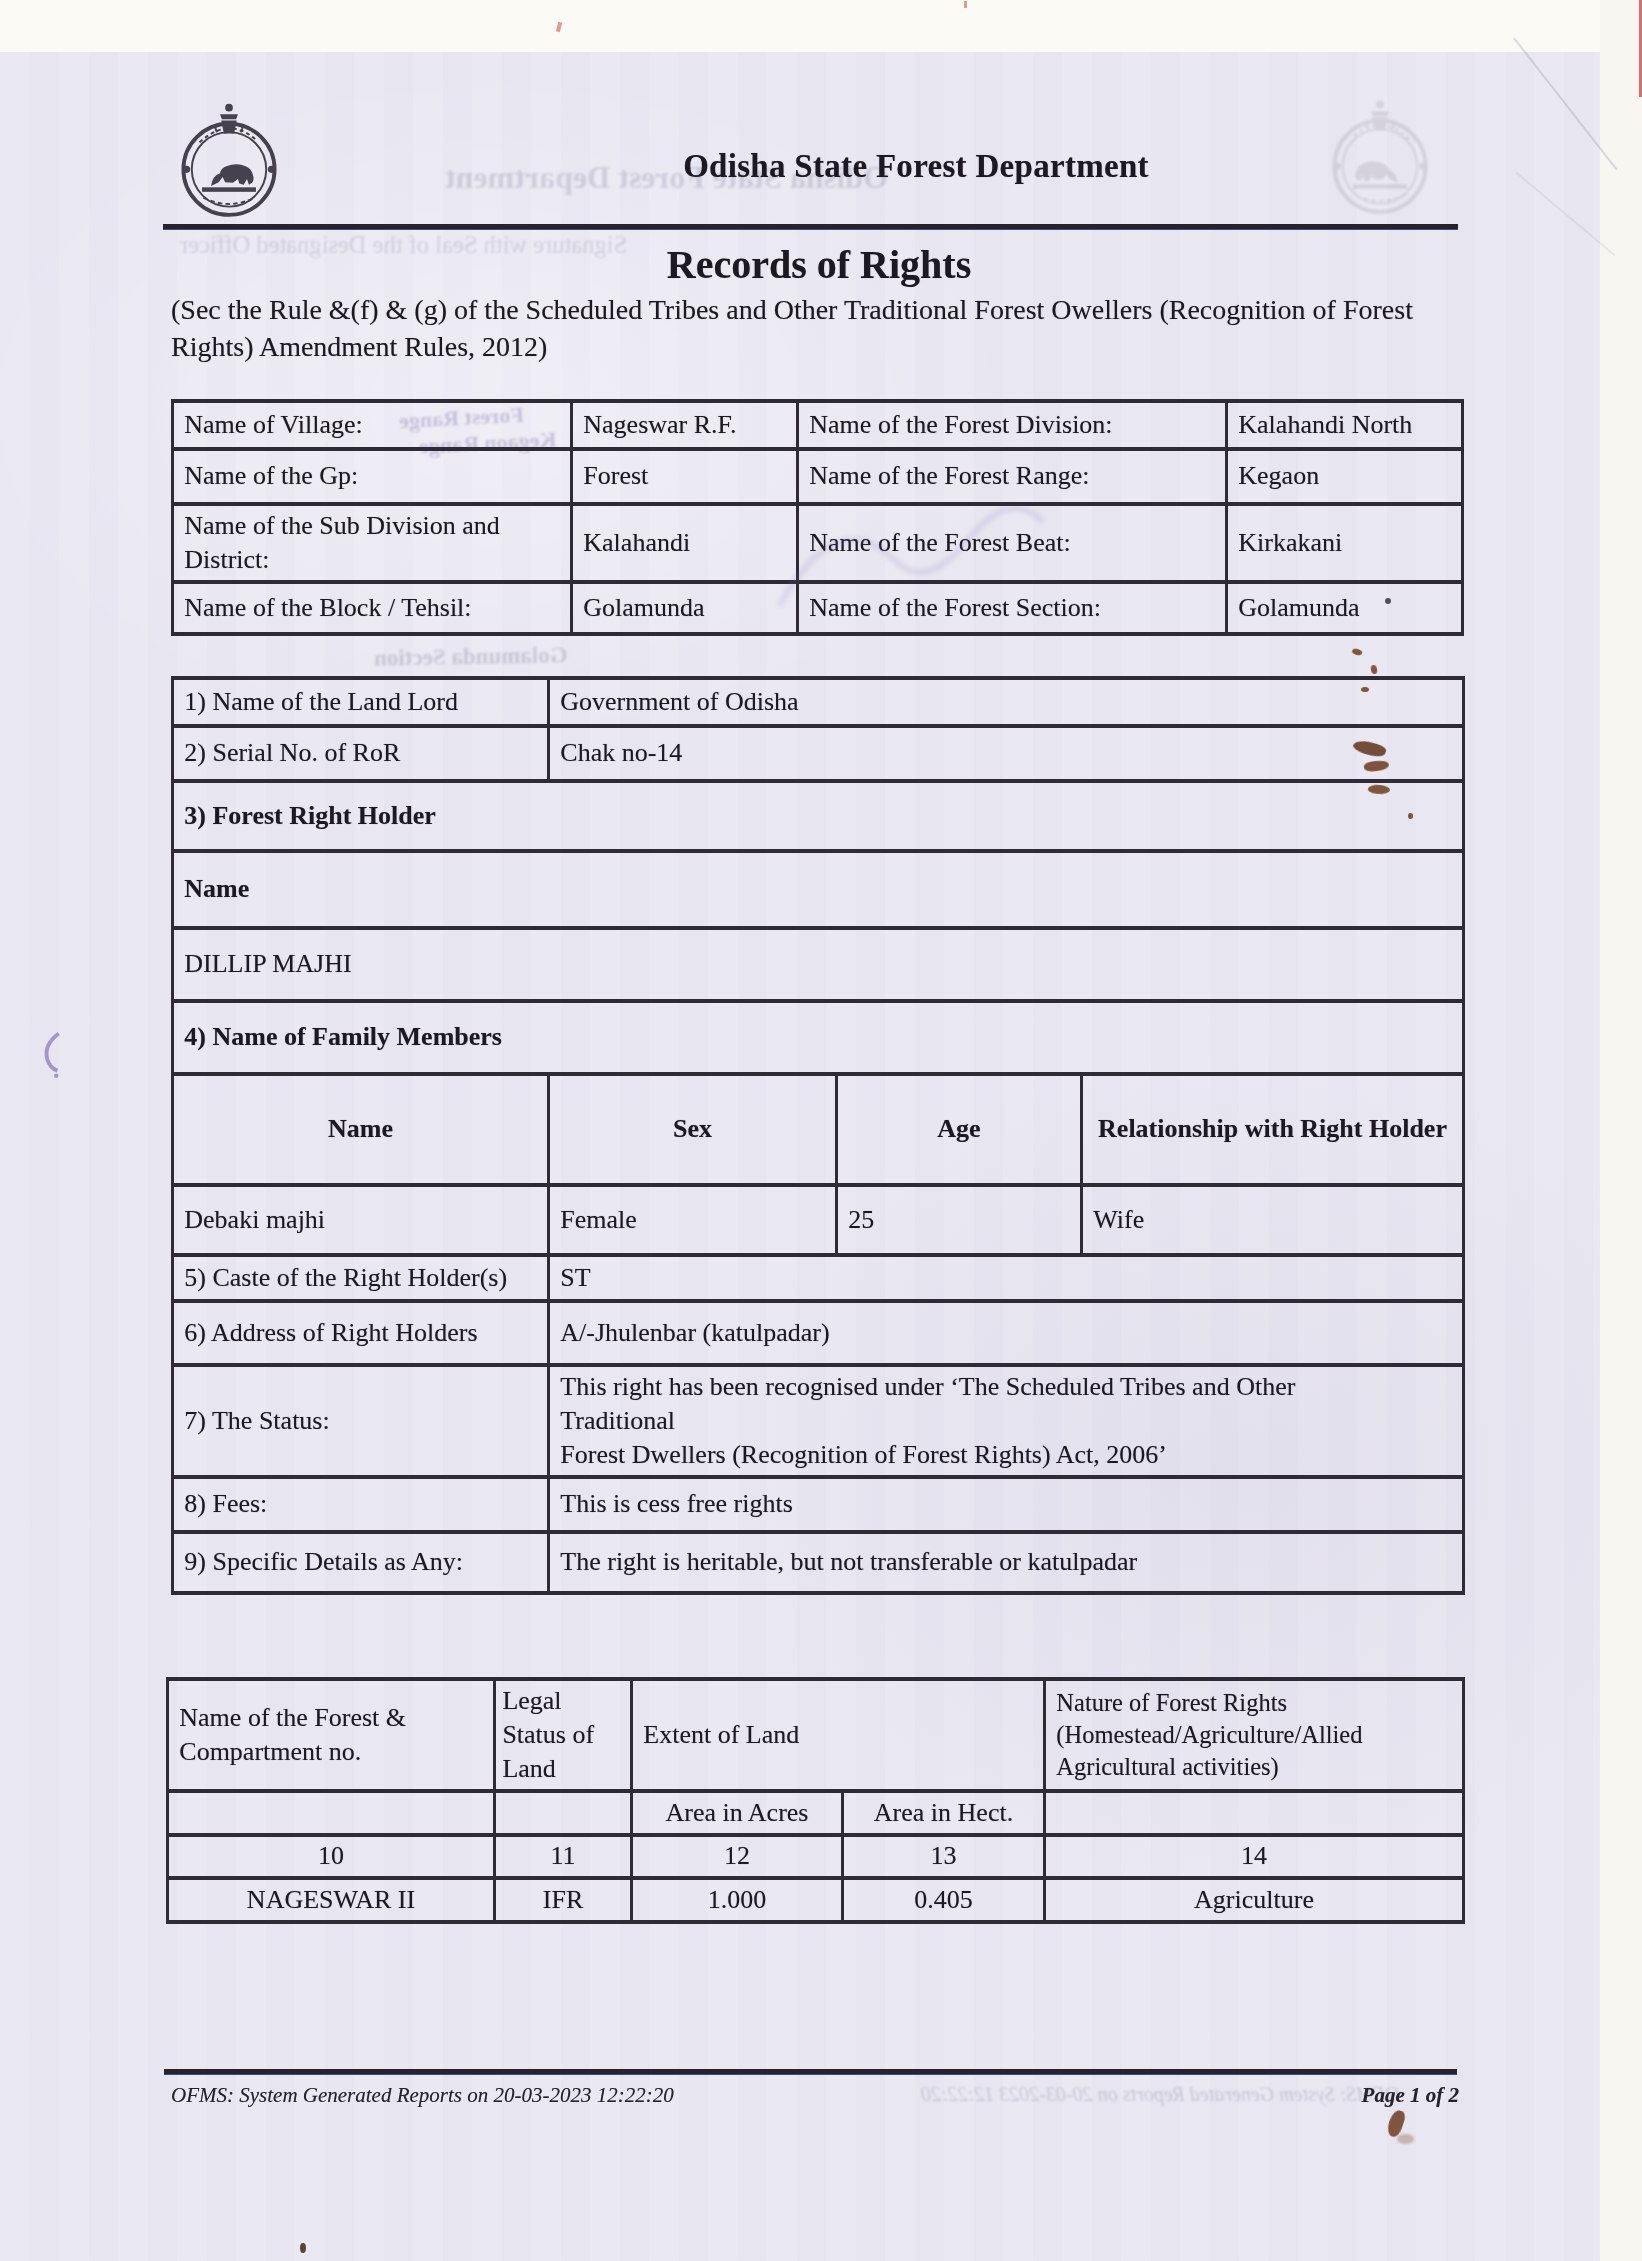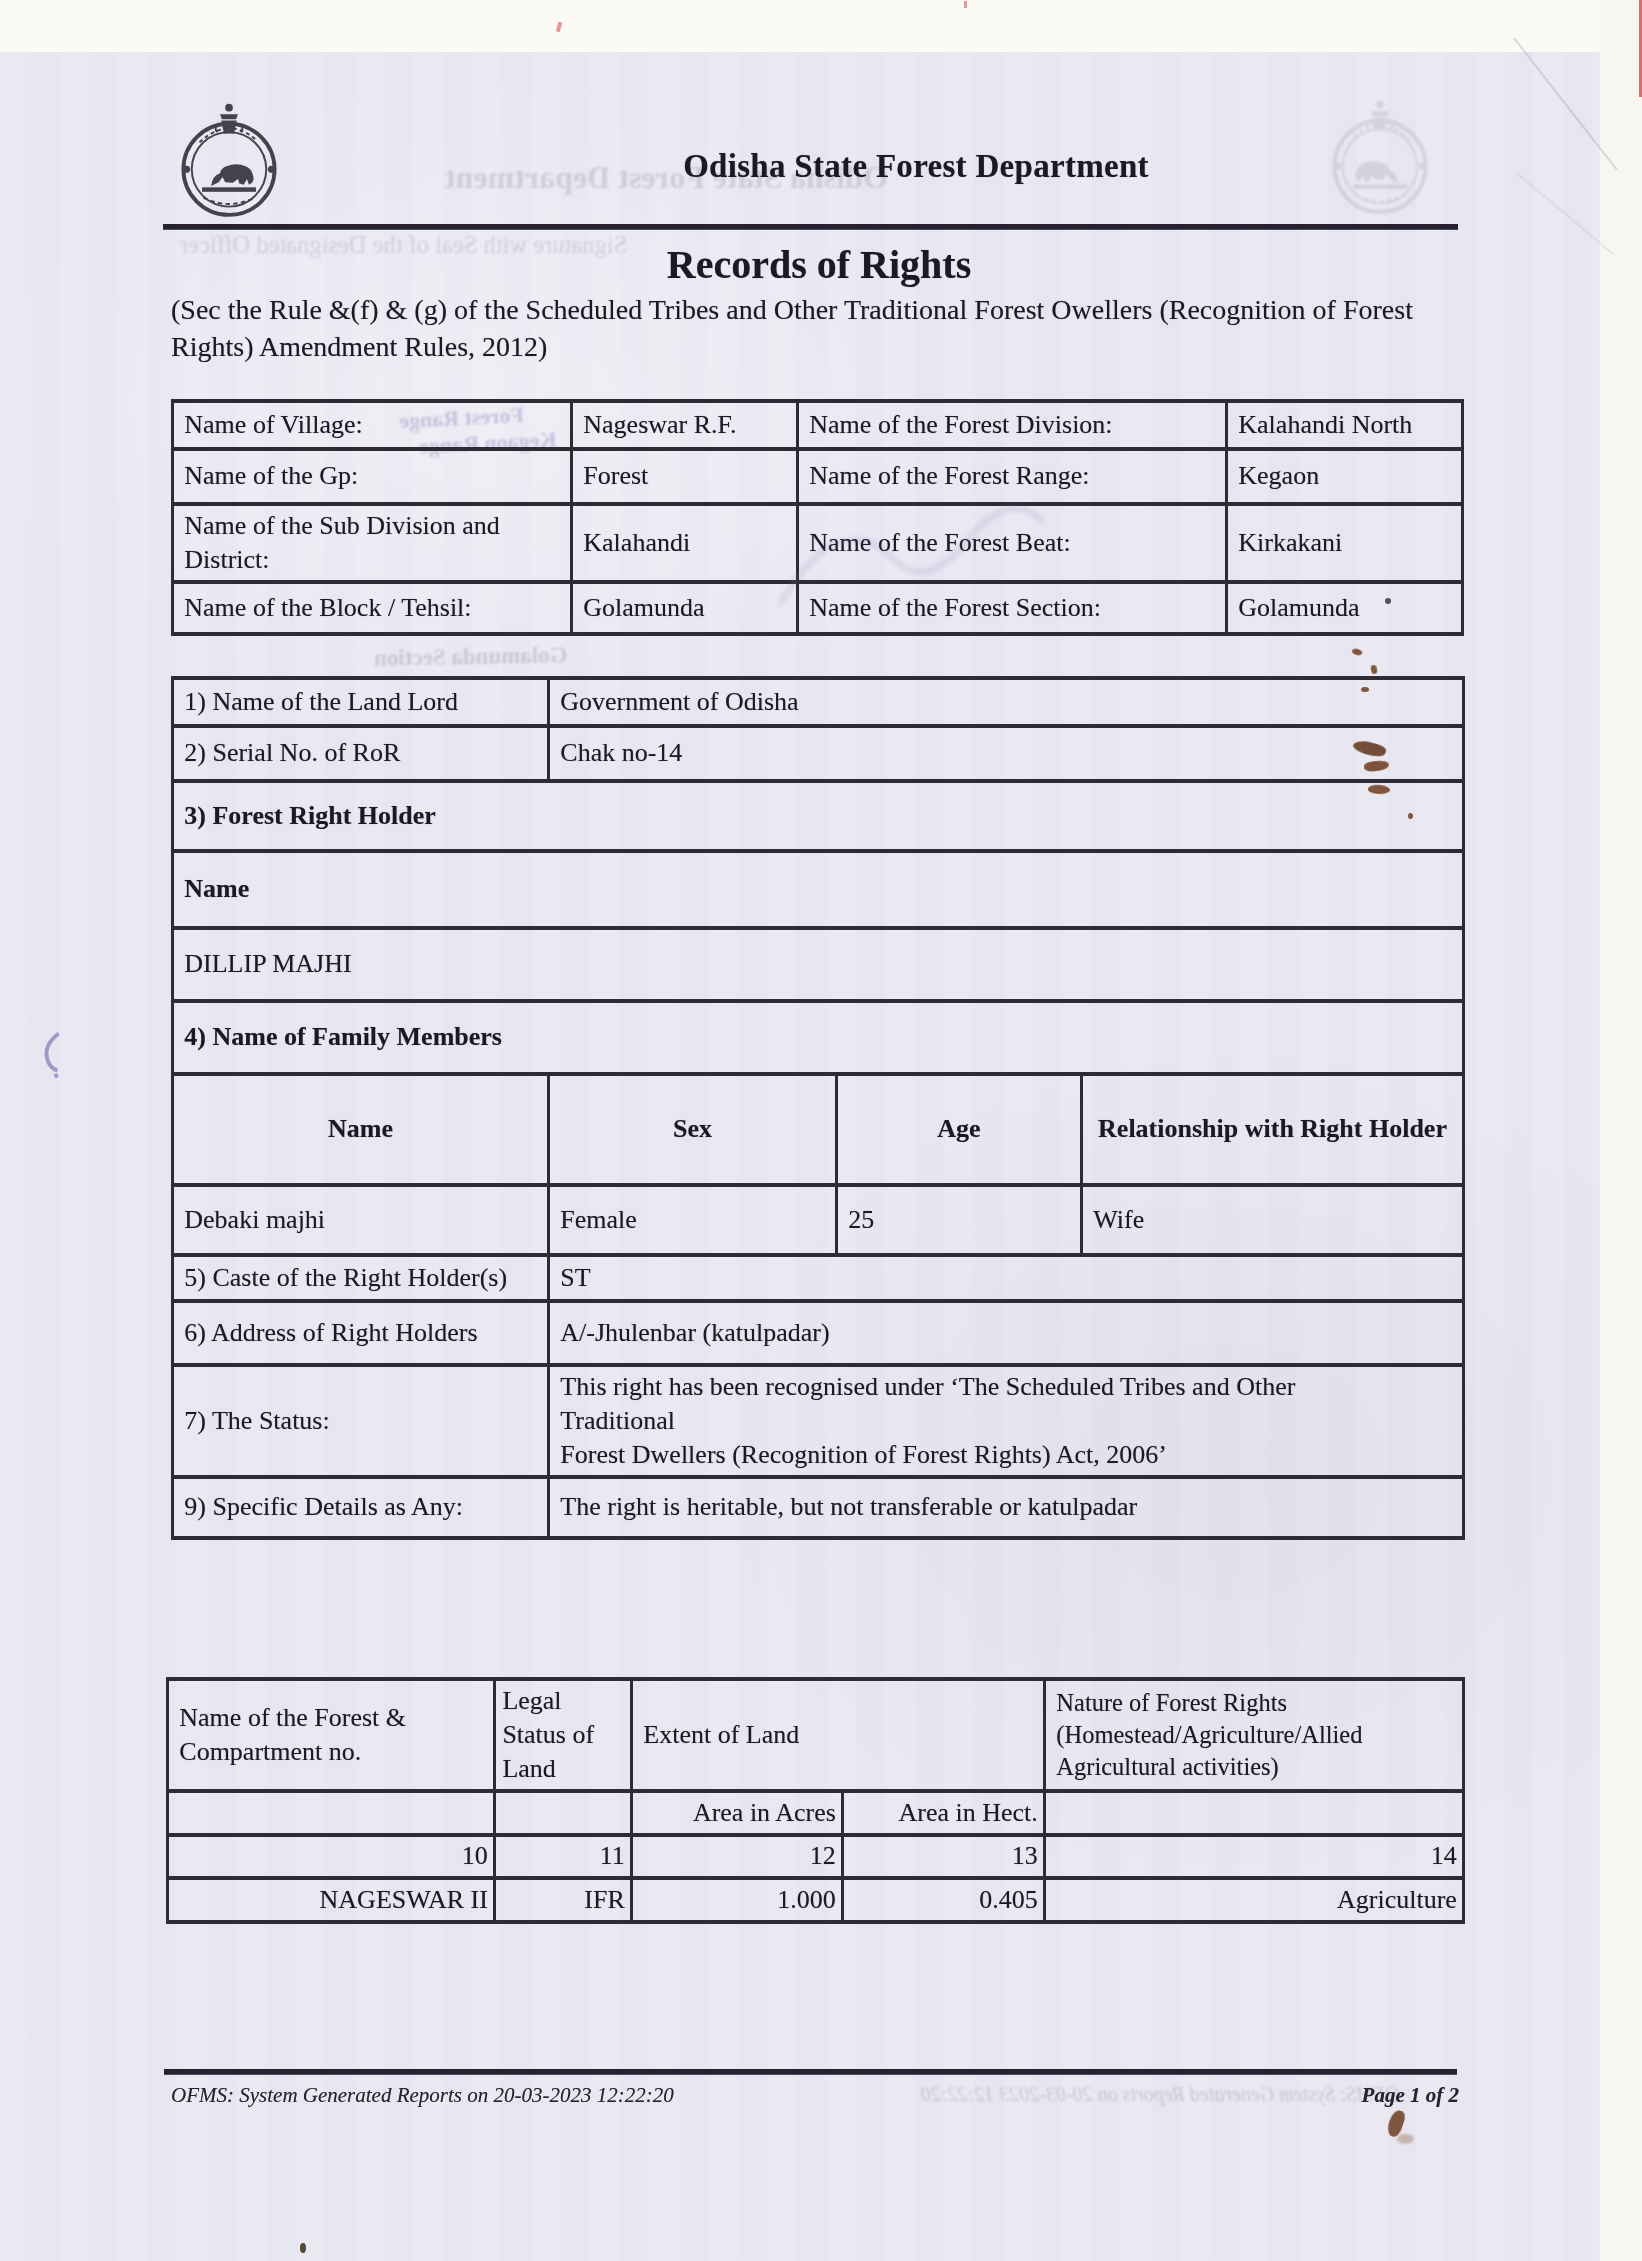--- a/index.html
+++ b/index.html
@@ -28,21 +28,21 @@
 
   table{border-collapse:collapse;table-layout:fixed;}
   .doc-table{border:2.6px solid #2e2b35;}
   .doc-table td{
     border:3.2px solid #2e2b35;border-top-width:4.5px;border-bottom-width:4.5px;
     vertical-align:middle;padding:2.6px 10.3px;
     font-size:26px;line-height:1.32;color:#1c1923;
     text-shadow:0 0 0.9px rgba(30,26,44,.38);
     overflow:hidden;
   }
-  .doc-table td.c{text-align:right;padding:2.6px 5.2px;}
+  .doc-table td.c{text-align:center;padding:2.6px 5.2px;}
   .doc-table td.hb{font-weight:bold;text-align:center;}
   .nowrap{white-space:nowrap;}
 
   .ghost{
     color:#5d6183;opacity:.20;transform:scaleX(-1);
     filter:blur(0.8px);font-weight:bold;white-space:nowrap;
   }
   .ghost-stamp{
     color:#6b58a8;opacity:.30;transform:scaleX(-1) rotate(3deg);
     filter:blur(0.9px);white-space:nowrap;font-weight:bold;
@@ -194,20 +194,24 @@
       <td class="nowrap">6) Address of Right Holders</td>
       <td colspan="3">A/-Jhulenbar (katulpadar)</td>
     </tr>
     <tr style="height:95px">
       <td class="nowrap">7) The Status:</td>
       <td colspan="3">
         <span style="display:block">This right has been recognised under ‘The Scheduled Tribes and Other</span>
         <span style="display:block">Traditional</span>
         <span style="display:block">Forest Dwellers (Recognition of Forest Rights) Act, 2006’</span>
       </td>
+    </tr>
+    <tr style="height:55px">
+      <td class="nowrap">8) Fees:</td>
+      <td colspan="3">This is cess free rights</td>
     </tr>
     <tr style="height:61px">
       <td class="nowrap">9) Specific Details as Any:</td>
       <td colspan="3">The right is heritable, but not transferable or katulpadar</td>
     </tr>
   </tbody>
     </table>
 
   <table class="abs doc-table" style="left:166px;top:1670px;width:1296px;margin-top:7px;">
     <colgroup>

